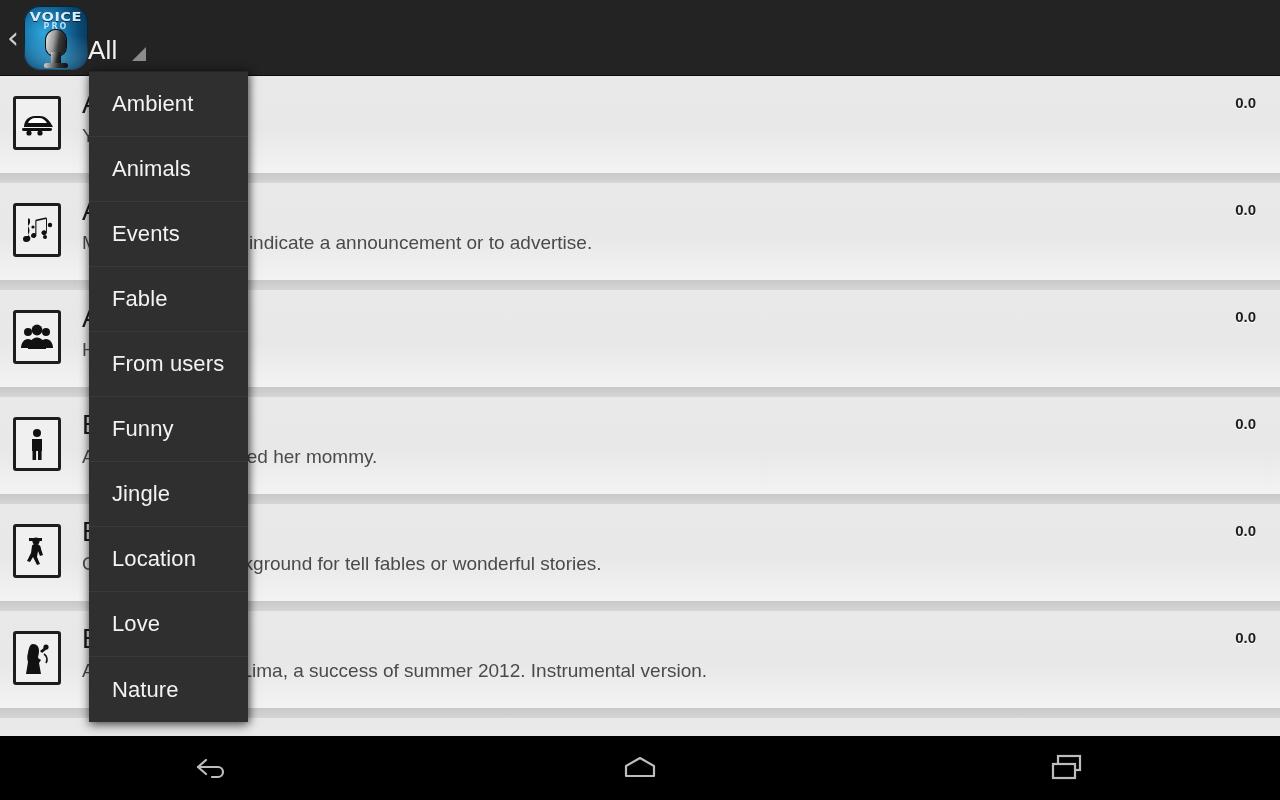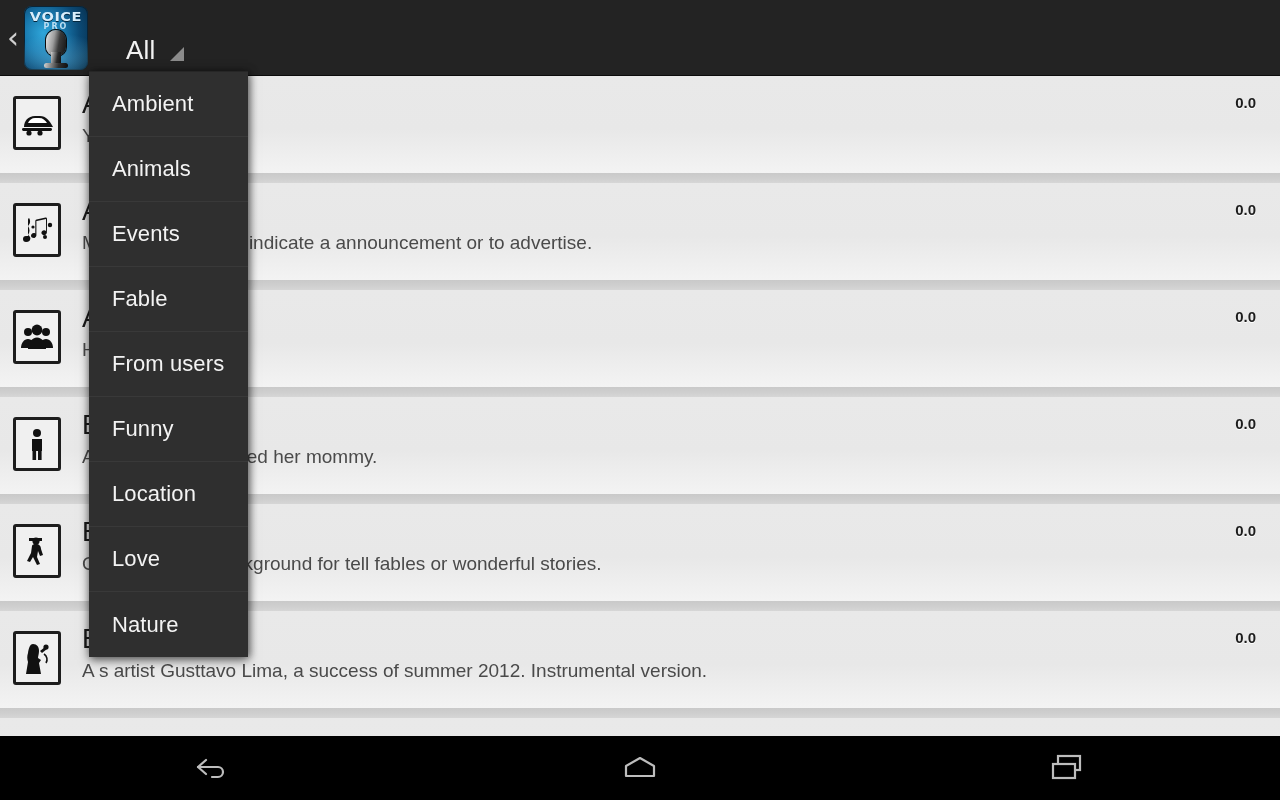--- a/index.html
+++ b/index.html
@@ -40,21 +40,21 @@
     margin-left: 2px;
     color: #cfcfcf;
     font-size: 30px;
     line-height: 1;
     text-align: center;
     font-family: "DejaVu Sans", sans-serif;
   }
   #app-icon {
     width: 64px;
     height: 64px;
-    border-radius: 8px;
+    border-radius: 16px;
     position: relative;
     overflow: hidden;
     background:
       radial-gradient(circle at 30% 42%, #2fa6da 0%, #1878ad 34%, #0b4a76 62%, #06263f 100%);
     box-shadow: 0 0 0 1px #0a2436 inset;
     flex: 0 0 auto;
   }
   #app-icon .swoosh {
     position: absolute;
     left: -14px; top: 26px;
@@ -99,21 +99,20 @@
     background: linear-gradient(100deg, #cfcfcf, #2a2a2a 60%, #0d0d0d);
   }
   #app-icon .mic-base {
     position: absolute;
     left: 20px; top: 57px;
     width: 24px; height: 5px;
     border-radius: 3px;
     background: linear-gradient(100deg, #d4d4d4, #303030 60%, #0d0d0d);
   }
   #spinner-title {
-    margin-left: 38px;
     display: flex;
     align-items: flex-end;
     height: 56px;
     padding-bottom: 2px;
     cursor: pointer;
   }
   #spinner-label {
     color: #f2f2f2;
     font-size: 26px;
     line-height: 30px;
@@ -399,20 +398,23 @@
     <div class="menu-item">
       <span>Fable</span>
     </div>
     <div class="menu-item">
       <span>From users</span>
     </div>
     <div class="menu-item">
       <span>Funny</span>
     </div>
     <div class="menu-item">
+      <span>Jingle</span>
+    </div>
+    <div class="menu-item">
       <span>Location</span>
     </div>
     <div class="menu-item">
       <span>Love</span>
     </div>
     <div class="menu-item">
       <span>Nature</span>
     </div>
   </div>
 

